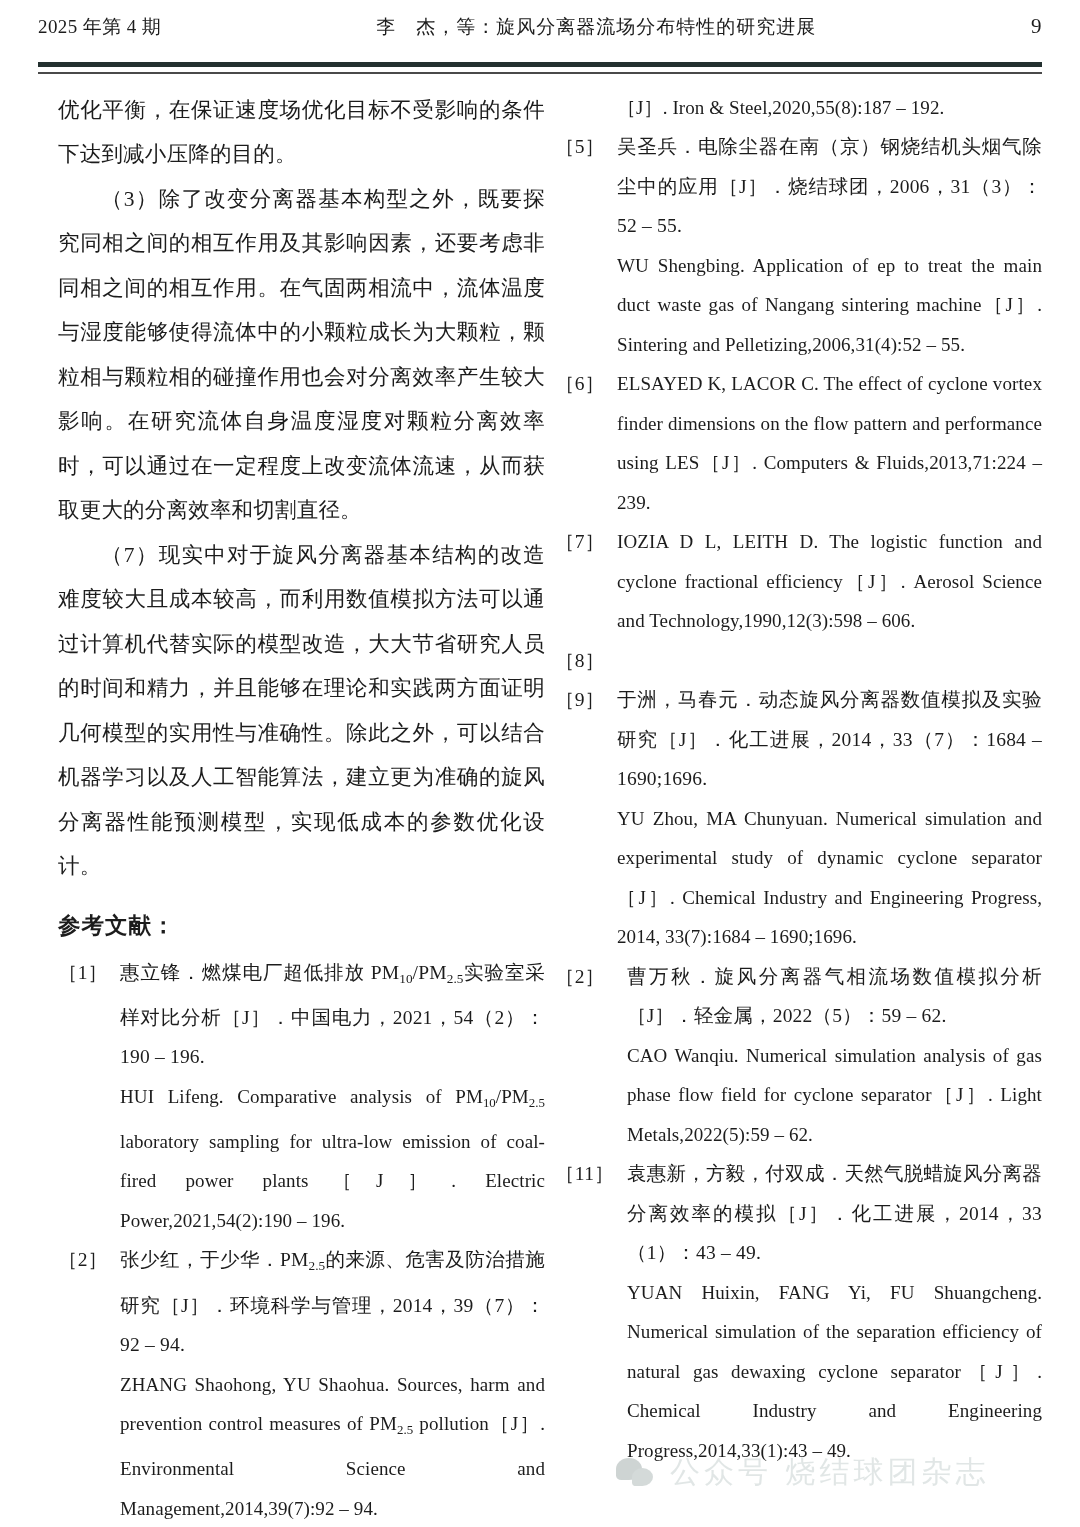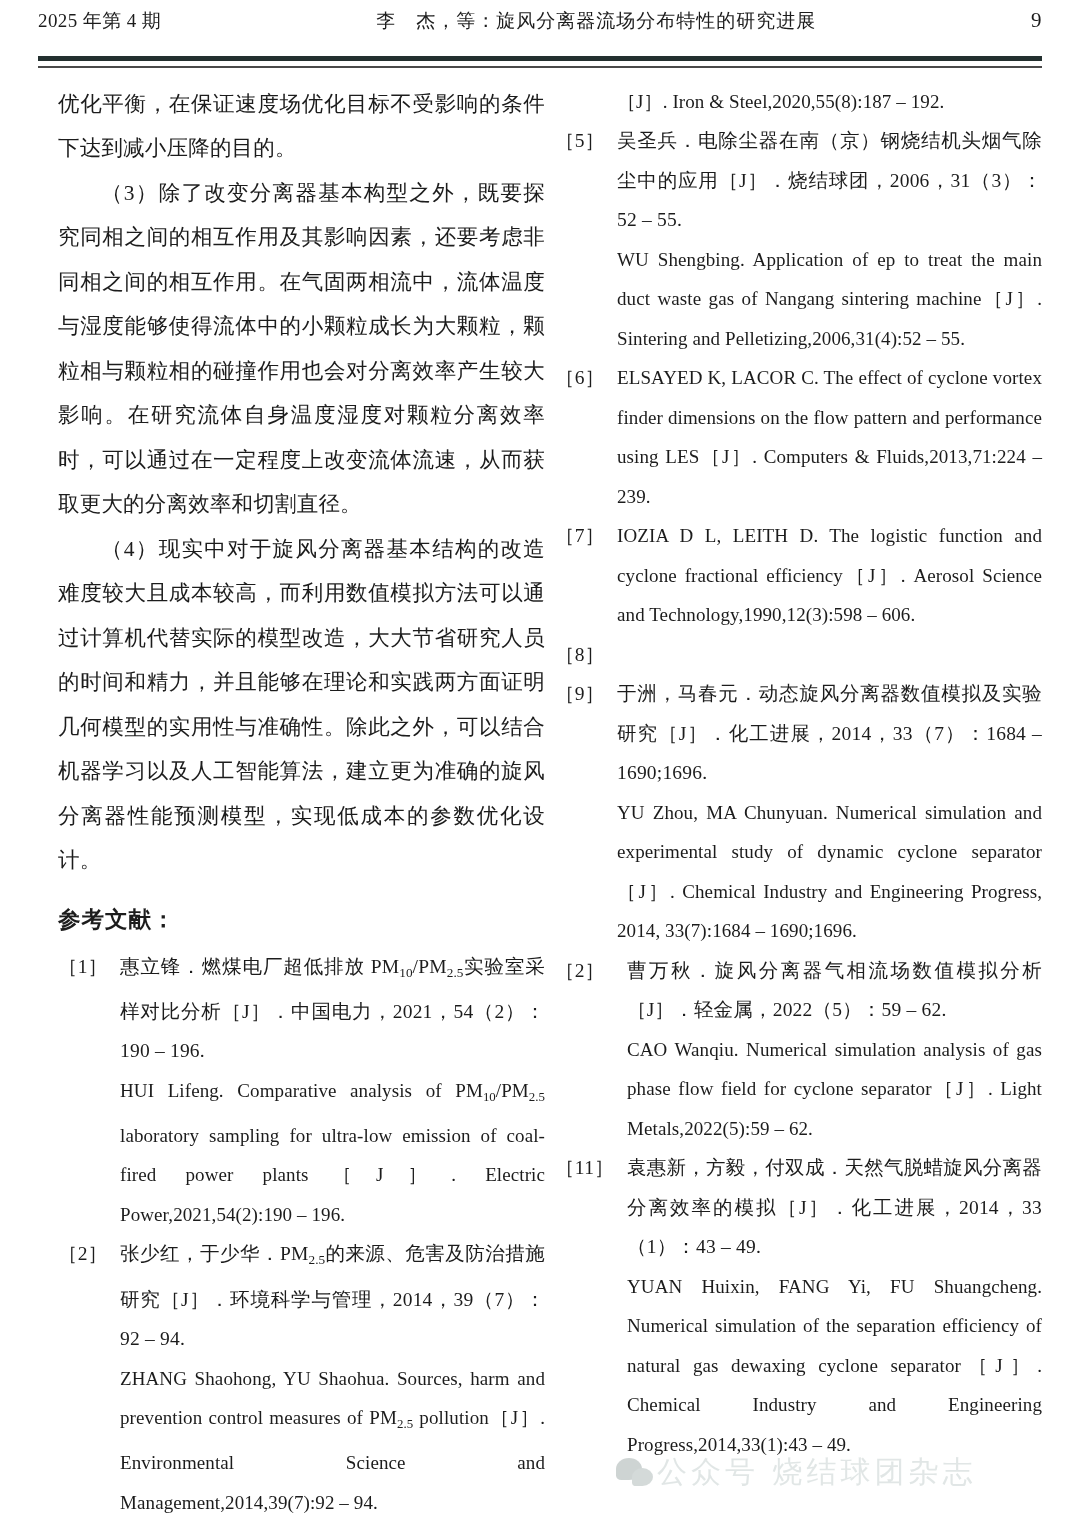--- a/index.html
+++ b/index.html
@@ -22,21 +22,21 @@
     box-sizing: border-box;
     padding: 0 38px;
   }
 
   
   .runhead {
     display: flex;
     align-items: baseline;
     justify-content: space-between;
     height: 44px;
-    padding-top: 8px;
+    padding-top: 14px;
     font-size: 19px;
     letter-spacing: 0.4px;
   }
   .runhead-left { flex: 0 0 auto; white-space: nowrap; }
   .runhead-center {
     flex: 1 1 auto;
     text-align: center;
     white-space: nowrap;
     letter-spacing: 1px;
   }
@@ -130,21 +130,21 @@
     letter-spacing: 0;
   }
 
   
   .watermark {
     position: absolute;
     left: 616px;
     top: 1452px;
     display: flex;
     align-items: center;
-    gap: 1px;
+    gap: 14px;
     opacity: 0.42;
     pointer-events: none;
   }
   .wm-logo {
     width: 40px;
     height: 34px;
     position: relative;
     flex: 0 0 auto;
   }
   .wm-logo .b1, .wm-logo .b2 {
@@ -176,21 +176,21 @@
   <div class="rule-thin"></div>
 
   <div class="columns">
 
     <div class="col">
 
       <p class="para">优化平衡，在保证速度场优化目标不受影响的条件下达到减小压降的目的。</p>
 
       <p class="para indent">（3）除了改变分离器基本构型之外，既要探究同相之间的相互作用及其影响因素，还要考虑非同相之间的相互作用。在气固两相流中，流体温度与湿度能够使得流体中的小颗粒成长为大颗粒，颗粒相与颗粒相的碰撞作用也会对分离效率产生较大影响。在研究流体自身温度湿度对颗粒分离效率时，可以通过在一定程度上改变流体流速，从而获取更大的分离效率和切割直径。</p>
 
-      <p class="para indent">（4）现实中对于旋风分离器基本结构的改造难度较大且成本较高，而利用数值模拟方法可以通过计算机代替实际的模型改造，大大节省研究人员的时间和精力，并且能够在理论和实践两方面证明几何模型的实用性与准确性。除此之外，可以结合机器学习以及人工智能算法，建立更为准确的旋风分离器性能预测模型，实现低成本的参数优化设计。</p>
+      <p class="para indent">（7）现实中对于旋风分离器基本结构的改造难度较大且成本较高，而利用数值模拟方法可以通过计算机代替实际的模型改造，大大节省研究人员的时间和精力，并且能够在理论和实践两方面证明几何模型的实用性与准确性。除此之外，可以结合机器学习以及人工智能算法，建立更为准确的旋风分离器性能预测模型，实现低成本的参数优化设计。</p>
 
       <div class="sec-title">参考文献：</div>
 
       <div class="ref">
         <span class="ref-num">［1］</span>
         <div class="ref-body">
           <div class="ref-line-cn">惠立锋．燃煤电厂超低排放 PM<sub>10</sub>/PM<sub>2.5</sub>实验室采样对比分析［J］．中国电力，2021，54（2）：190 – 196.</div>
           <div class="ref-line-en">HUI Lifeng. Comparative analysis of PM<sub>10</sub>/PM<sub>2.5</sub> laboratory sampling for ultra-low emission of coal-fired power plants［J］. Electric Power,2021,54(2):190 – 196.</div>
         </div>
       </div>

